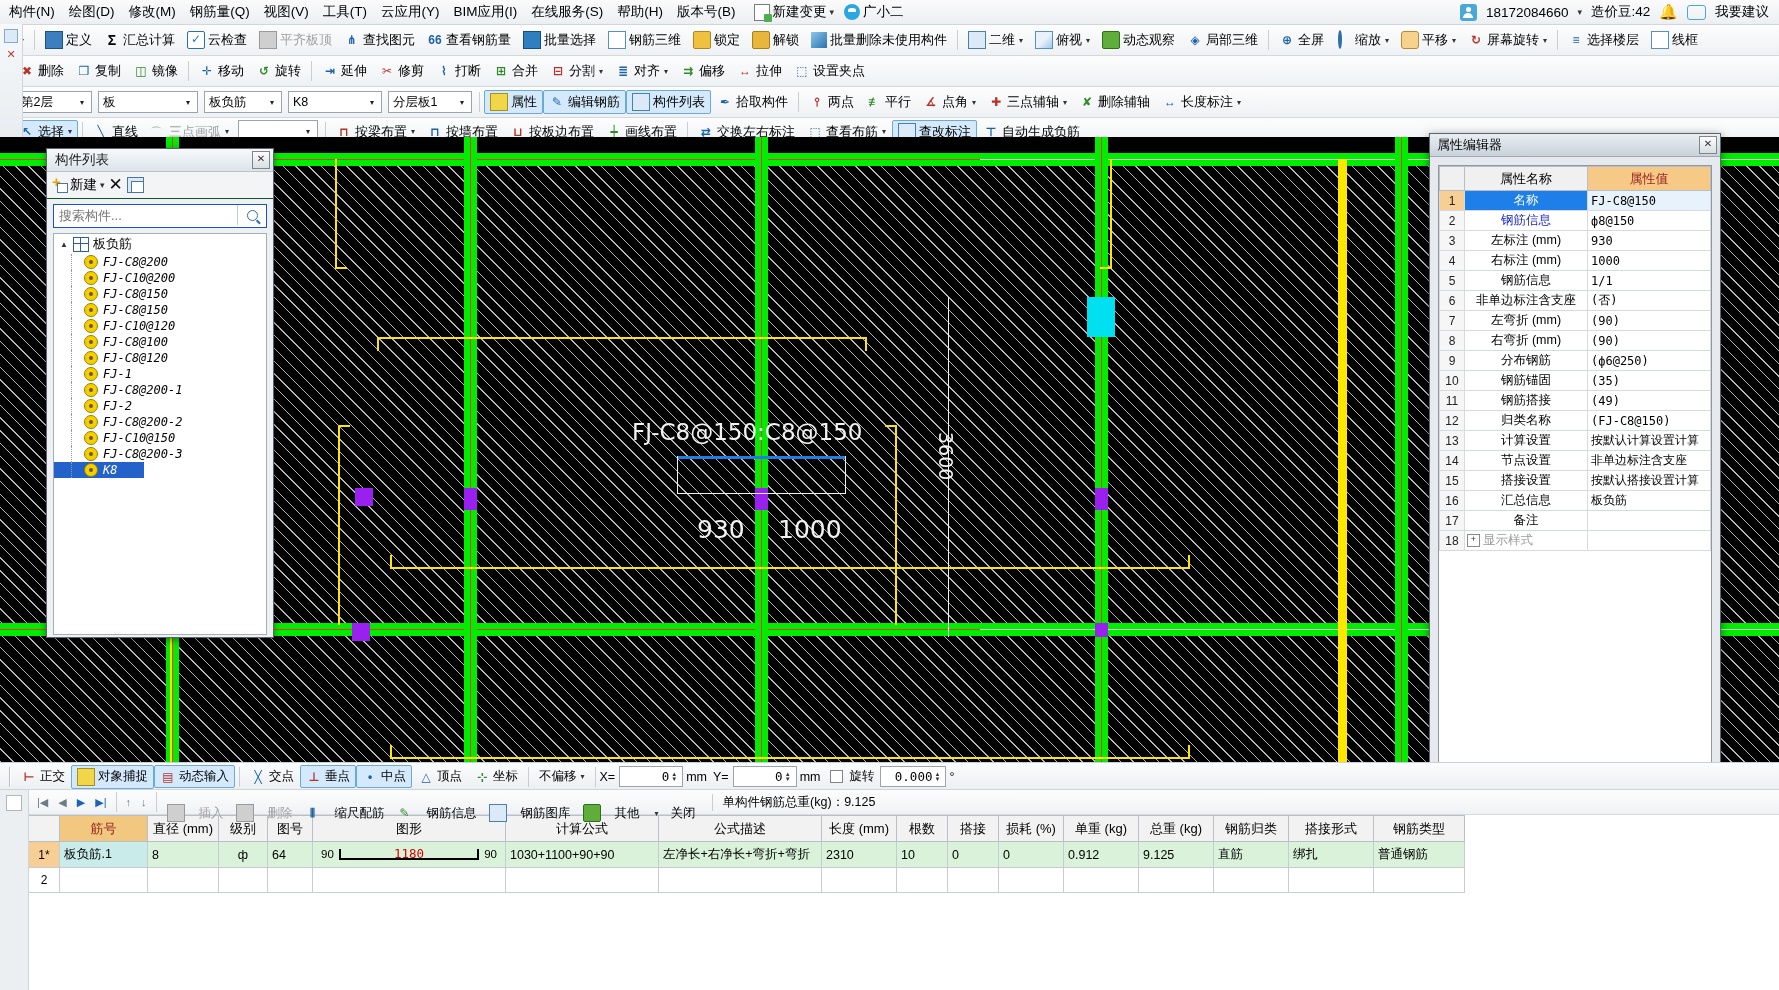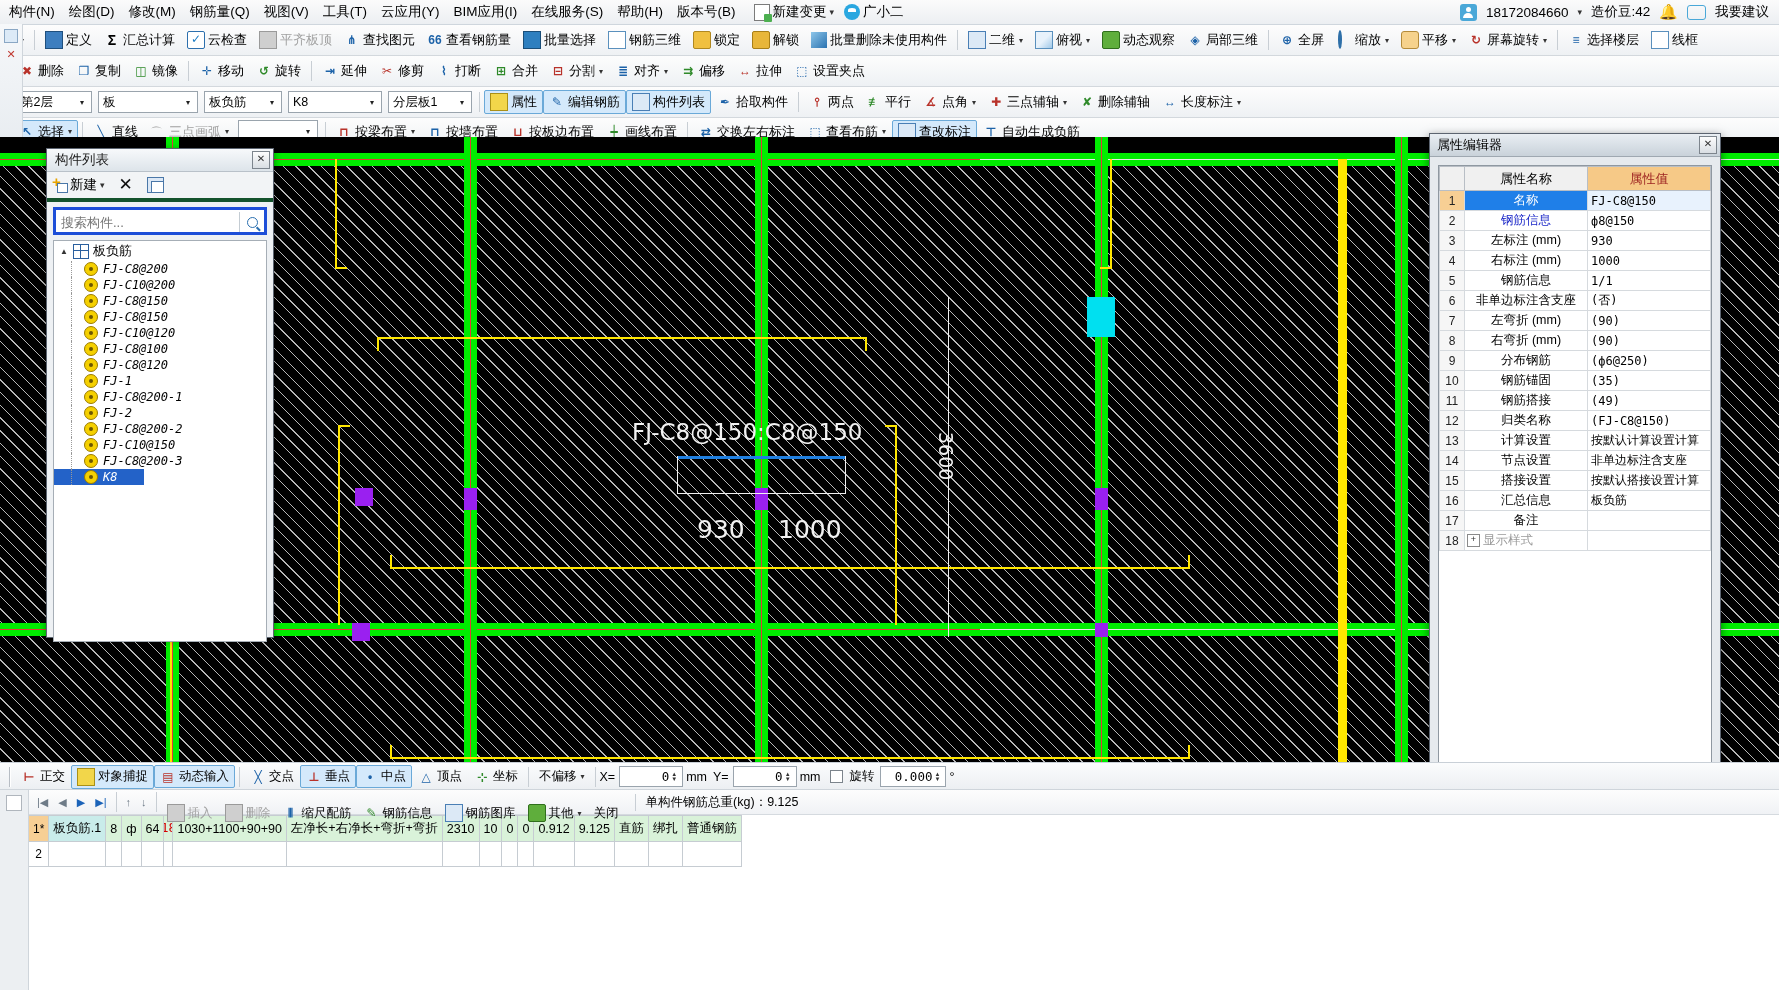--- a/index.html
+++ b/index.html
@@ -74,29 +74,29 @@
   .yvline{position:absolute;background:#ffe600;width:2px;}
   .purp{position:absolute;background:#9a20f0;}
   .bluebar{position:absolute;background:#1f7fe0;height:3px;}
   .canv-label{position:absolute;color:#f2f2f2;font-family:"DejaVu Sans",sans-serif;white-space:nowrap;}
   .dimline{position:absolute;background:#f0f0f0;height:1px;}
 
   
   .win{position:absolute;background:#eef1f4;border:1px solid #5c6470;box-shadow:0 2px 7px rgba(0,0,0,.45);}
   .win-title{height:22px;background:linear-gradient(#f7f9fb,#dde4ea);display:flex;align-items:center;padding:0 3px 0 8px;font-size:13.5px;color:#1a1a1a;border-bottom:1px solid #b9c1c9;}
   .win-x{margin-left:auto;width:16px;height:16px;border:1px solid #7d858d;background:linear-gradient(#fdfdfd,#d9dee3);font-size:10px;line-height:14px;text-align:center;color:#333;}
-  .cl-tools{display:flex;align-items:center;gap:14px;height:26px;padding:0 6px;background:#f2f4f6;border-bottom:4px solid #14532d;}
+  .cl-tools{display:flex;align-items:center;gap:4px;height:26px;padding:0 6px;background:#f2f4f6;border-bottom:1px solid #14532d;}
   .cl-new{display:flex;align-items:center;gap:3px;font-size:13.5px;}
   .plus-ic{width:14px;height:14px;position:relative;}
   .plus-ic:before{content:"+";position:absolute;left:-1px;top:-5px;color:#e8a400;font-weight:bold;font-size:15px;}
   .plus-ic:after{content:"";position:absolute;left:4px;top:5px;width:9px;height:8px;border:1px solid #4a77a8;background:#fff;}
   .x-ic{font-size:17px;color:#111;font-weight:bold;line-height:14px;}
   .copy-ic{width:15px;height:14px;border:1px solid #4a77a8;background:#dce8f6;position:relative;}
   .copy-ic:after{content:"";position:absolute;left:3px;top:3px;width:11px;height:10px;border:1px solid #4a77a8;background:#fff;}
-  .cl-search{display:flex;margin:5px 6px;border:3px solid #1d4ed8;background:#fff;height:22px;align-items:flex-end;}
+  .cl-search{display:flex;margin:5px 6px;border:1px solid #1d4ed8;background:#fff;height:22px;align-items:flex-start;}
   .cl-search input{border:0;outline:0;flex:1;height:18px;font-size:13px;padding-left:5px;color:#333;font-family:inherit;background:transparent;}
   .search-btn{width:28px;height:20px;border-left:1px solid #c4ccd3;display:flex;align-items:center;justify-content:center;}
   .mag{width:9px;height:9px;border:1.6px solid #2a6fb0;border-radius:50%;position:relative;}
   .mag:after{content:"";position:absolute;right:-4px;bottom:-3px;width:5px;height:1.6px;background:#2a6fb0;transform:rotate(45deg);}
   .tree{margin:0 6px 6px 6px;background:#fff;border:1px solid #a6aeb6;height:calc(100% - 88px);overflow:hidden;font-size:13px;}
   .tnode{display:flex;align-items:center;gap:4px;padding:1px 2px 1px 6px;white-space:nowrap;}
   .tnode .tri{font-size:8px;color:#333;width:9px;}
   .grid-ic{width:14px;height:13px;border:1px solid #2a5f9e;background:#fff;position:relative;}
   .grid-ic:before{content:"";position:absolute;left:0;right:0;top:5px;height:1px;background:#2a5f9e;}
   .grid-ic:after{content:"";position:absolute;top:0;bottom:0;left:6px;width:1px;background:#2a5f9e;}
@@ -133,21 +133,21 @@
   .spin{display:flex;flex-direction:column;width:9px;font-size:6px;line-height:5px;color:#333;}
   .cb{width:11px;height:11px;border:1px solid #7c848c;background:#fff;display:inline-block;}
 
   
   .gridpane{position:absolute;left:0;top:789px;width:1779px;height:201px;background:#fff;border-top:1px solid #cfd5db;}
   .gridside{position:absolute;left:0;top:0;width:28px;height:201px;background:#eceff2;border-right:1px solid #cfd5db;}
   .gridside .gb{width:14px;height:14px;margin:5px auto;border:1px solid #b0b6bd;background:#fff;}
   .gtools{display:flex;align-items:center;height:24px;padding-left:32px;background:linear-gradient(#fdfdfd,#f0f2f5);border-bottom:1px solid #d5dadf;white-space:nowrap;}
   .nav{padding:0 5px;font-size:11px;color:#6e7b87;}
   .nav.act{color:#1b63b8;}
-  .gt-btn{display:flex;align-items:center;gap:3px;padding:1px 6px;font-size:12.5px;margin-top:22px;}
+  .gt-btn{display:flex;align-items:center;gap:14px;padding:1px 6px;font-size:12.5px;margin-top:22px;}
   .gt-btn.dis{color:#a3a3a3;}
   .total{margin-left:10px;font-size:12.5px;padding-left:10px;border-left:1px solid #c8ced4;}
   table.rg{border-collapse:collapse;table-layout:fixed;font-size:12.5px;margin-left:28px;}
   table.rg th{height:23px;background:#f2f2f2;border:1px solid #b9bfc6;font-weight:normal;font-size:13px;}
   table.rg th.first{background:#f2c77f;color:#8c1c1c;}
   table.rg th.blank{background:#f2f2f2;}
   table.rg td{height:25px;border:1px solid #c6ccd2;padding:0 4px;background:#d9f2d9;white-space:nowrap;overflow:hidden;}
   table.rg td.rowno{background:#f7cf94;text-align:center;font-size:12px;}
   table.rg td.name{background:#c9ecea;}
   table.rg tr.empty td{background:#fff;height:24px;}
@@ -885,20 +885,39 @@
           <span>其他</span>
           <span class="arr">▾</span>
         </div>
       <div class="gt-btn">
           <span>关闭</span>
         </div>
       <div class="total">单构件钢筋总重(kg)：9.125</div>
     </div>
     <table class="rg">
       <tbody>
+          <tr>
+        <th class="blank" style="width:28px"></th>
+        <th class="first" style="width:85px">筋号</th>
+        <th style="width:68px">直径 (mm)</th>
+        <th style="width:46px">级别</th>
+        <th style="width:42px">图号</th>
+        <th style="width:190px">图形</th>
+        <th style="width:150px">计算公式</th>
+        <th style="width:160px">公式描述</th>
+        <th style="width:72px">长度 (mm)</th>
+        <th style="width:48px">根数</th>
+        <th style="width:48px">搭接</th>
+        <th style="width:62px">损耗 (%)</th>
+        <th style="width:72px">单重 (kg)</th>
+        <th style="width:72px">总重 (kg)</th>
+        <th style="width:72px">钢筋归类</th>
+        <th style="width:82px">搭接形式</th>
+        <th style="width:88px">钢筋类型</th>
+      </tr>
       <tr>
         <td class="rowno">1*</td>
         <td class="name">板负筋.1</td>
         <td>8</td>
         <td style="text-align:center">ф</td>
         <td>64</td>
         <td>
           <div class="shapecell">
             <span class="l90">90</span>
             <span class="sv">1180</span>

